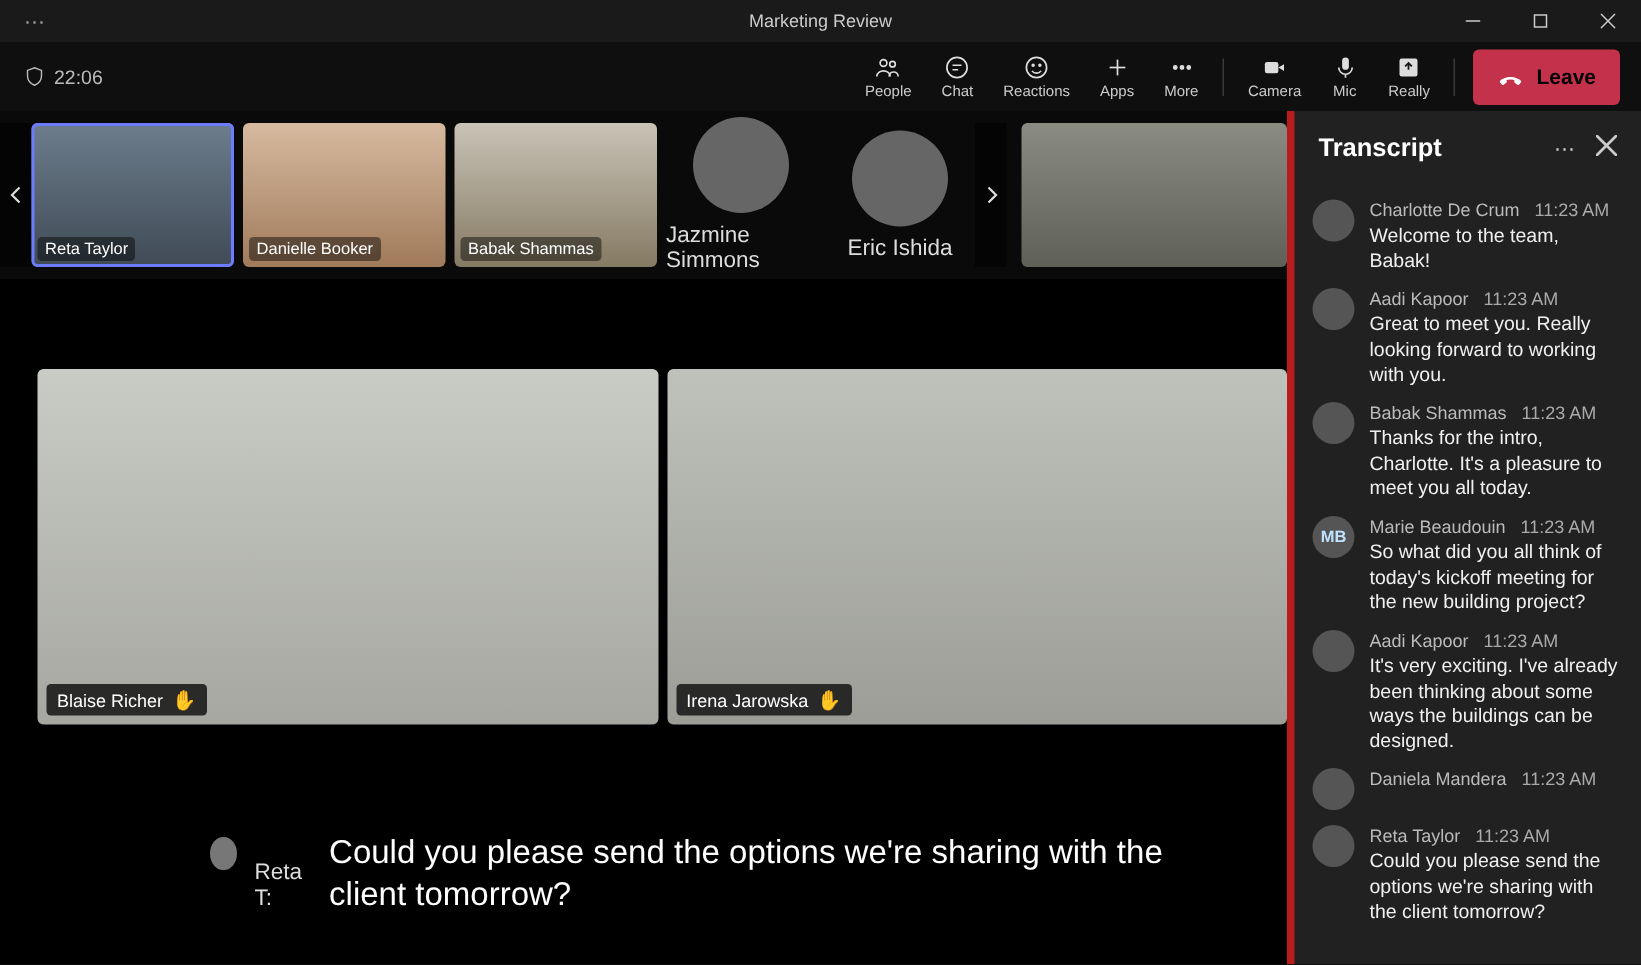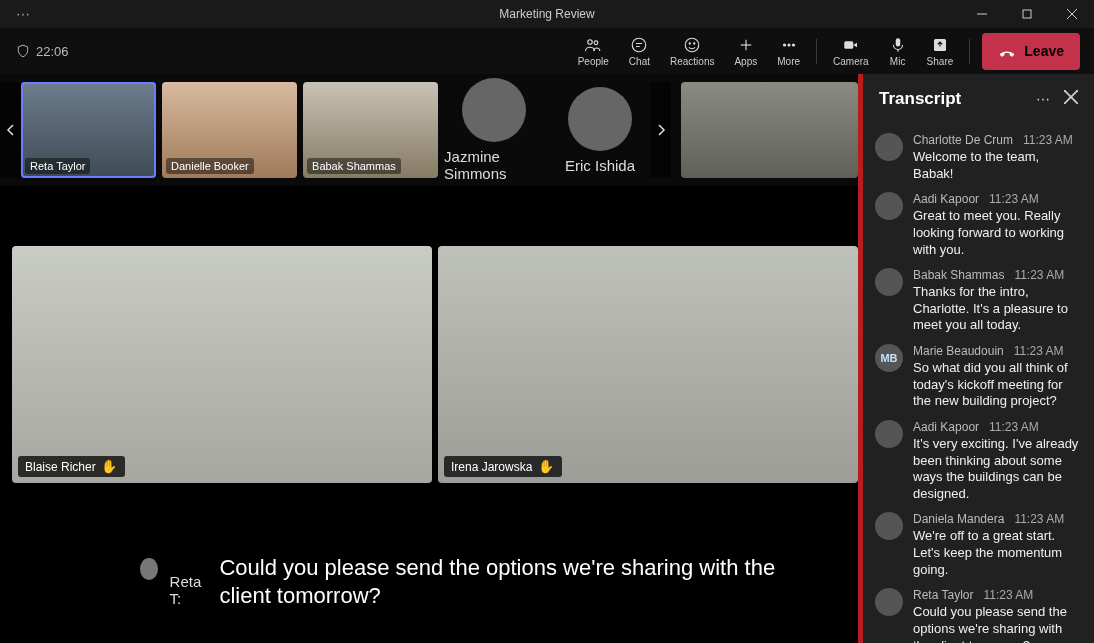--- a/index.html
+++ b/index.html
@@ -29,21 +29,21 @@
   .strip .arrow { width: 22px; height: 96px; background: rgba(0,0,0,.55); color: #ddd; display: flex; align-items: center; justify-content: center; cursor: pointer; font-size: 14px; border:none;}
   .strip .thumbs { display: flex; gap: 6px; align-items:center; flex:1; }
   .pthumb { width: 135px; height: 96px; border-radius: 4px; position: relative; overflow: hidden; cursor: pointer; background:#3a3a3a; }
   .pthumb.selected { outline: 2px solid #6c7cff; outline-offset:-2px; }
   .pthumb .name-chip { position: absolute; left: 4px; bottom: 4px; font-size: 11px; color: #fff; padding: 2px 5px; background: rgba(0,0,0,.45); border-radius: 3px; }
   .circle-thumb { width: 100px; display:flex; flex-direction:column; align-items:center; gap:6px; cursor:pointer;}
   .circle-thumb .avatar-lg { width: 64px; height: 64px; border-radius:50%; background:#666; }
   .circle-thumb .clabel { font-size:15px; color:#ddd;}
   .extra-tile { width:185px; height:96px; border-radius:4px; background:#5b5b5b; margin-left:10px;}
   
-  .main-grid { flex:1; display:flex; gap:6px; padding:60px 0 0 0; align-items:flex-start; justify-content:flex-end; }
+  .main-grid { flex:1; display:flex; gap:6px; padding:60px 0 0 0; align-items:flex-start; justify-content:space-between;margin-left:25px; }
   .video-tile { width: 420px; height: 237px; background:#777; border-radius:4px; position:relative; }
   .video-tile .name-chip { position: absolute; left: 6px; bottom: 6px; background: rgba(20,20,20,.85); color:#fff; font-size:12px; padding:3px 7px; border-radius:3px; display:flex; align-items:center; gap:6px;}
   .hand { color:#ffe082; font-size:13px;}
   
   .caption-bar { display:flex; align-items:flex-start; gap:12px; padding: 60px 60px 34px 140px; color:#fff;}
   .caption-bar .cap-avatar { width:22px; height:22px; border-radius:50%; background:#777; margin-top:4px;}
   .caption-bar .speaker { font-size:15px; color:#ddd; margin-top:19px;}
   .caption-bar .captext { font-size:22px; color:#fff; max-width:600px; line-height:1.25;}
   
   .panel { width: 236px; background: #212121; display:flex; flex-direction:column; border-left:5px solid #b91c1c;}
@@ -175,21 +175,21 @@
         </span>
       <span class="label">Mic</span>
     </button>
     <button class="tb-item">
       <span class="ic">
           <svg viewBox="0 0 24 24">
             <rect x="4" y="4" width="16" height="16" rx="2" fill="#ddd" stroke="none"></rect>
             <path d="M12 14V8M9 11l3-3 3 3" stroke="#1a1a1a" stroke-width="1.6" fill="none"></path>
           </svg>
         </span>
-      <span class="label">Share</span>
+      <span class="label">Really</span>
     </button>
     <div class="vsep"></div>
     <button class="leave-btn">
       <svg width="18" height="18" viewBox="0 0 24 24" fill="#fff">
           <path d="M21 15.5c-1.5-1.2-5-3-9-3s-7.5 1.8-9 3c-.6.5-.7 1.3-.2 1.9l1.5 1.7c.4.5 1.1.6 1.6.2l2.3-1.7c.4-.3.6-.7.5-1.2l-.2-1.3c1-.3 2.2-.5 3.5-.5s2.5.2 3.5.5l-.2 1.3c-.1.5.1.9.5 1.2l2.3 1.7c.5.4 1.2.3 1.6-.2l1.5-1.7c.5-.6.4-1.4-.2-1.9z"></path>
         </svg>
       <span>Leave</span>
     </button>
   </div>
 </div>
@@ -315,21 +315,20 @@
             <div class="text">It's very exciting. I've already been thinking about some ways the buildings can be designed.</div>
           </div>
         </div>
         <div class="entry">
           <div class="av bg-e"></div>
           <div class="body">
             <div class="meta">
               <span class="nm">Daniela Mandera</span>
               <span>11:23 AM</span>
             </div>
-            <div class="text">We're off to a great start. Let's keep the momentum going.</div>
           </div>
         </div>
         <div class="entry">
           <div class="av bg-f"></div>
           <div class="body">
             <div class="meta">
               <span class="nm">Reta Taylor</span>
               <span>11:23 AM</span>
             </div>
             <div class="text">Could you please send the options we're sharing with the client tomorrow?</div>

